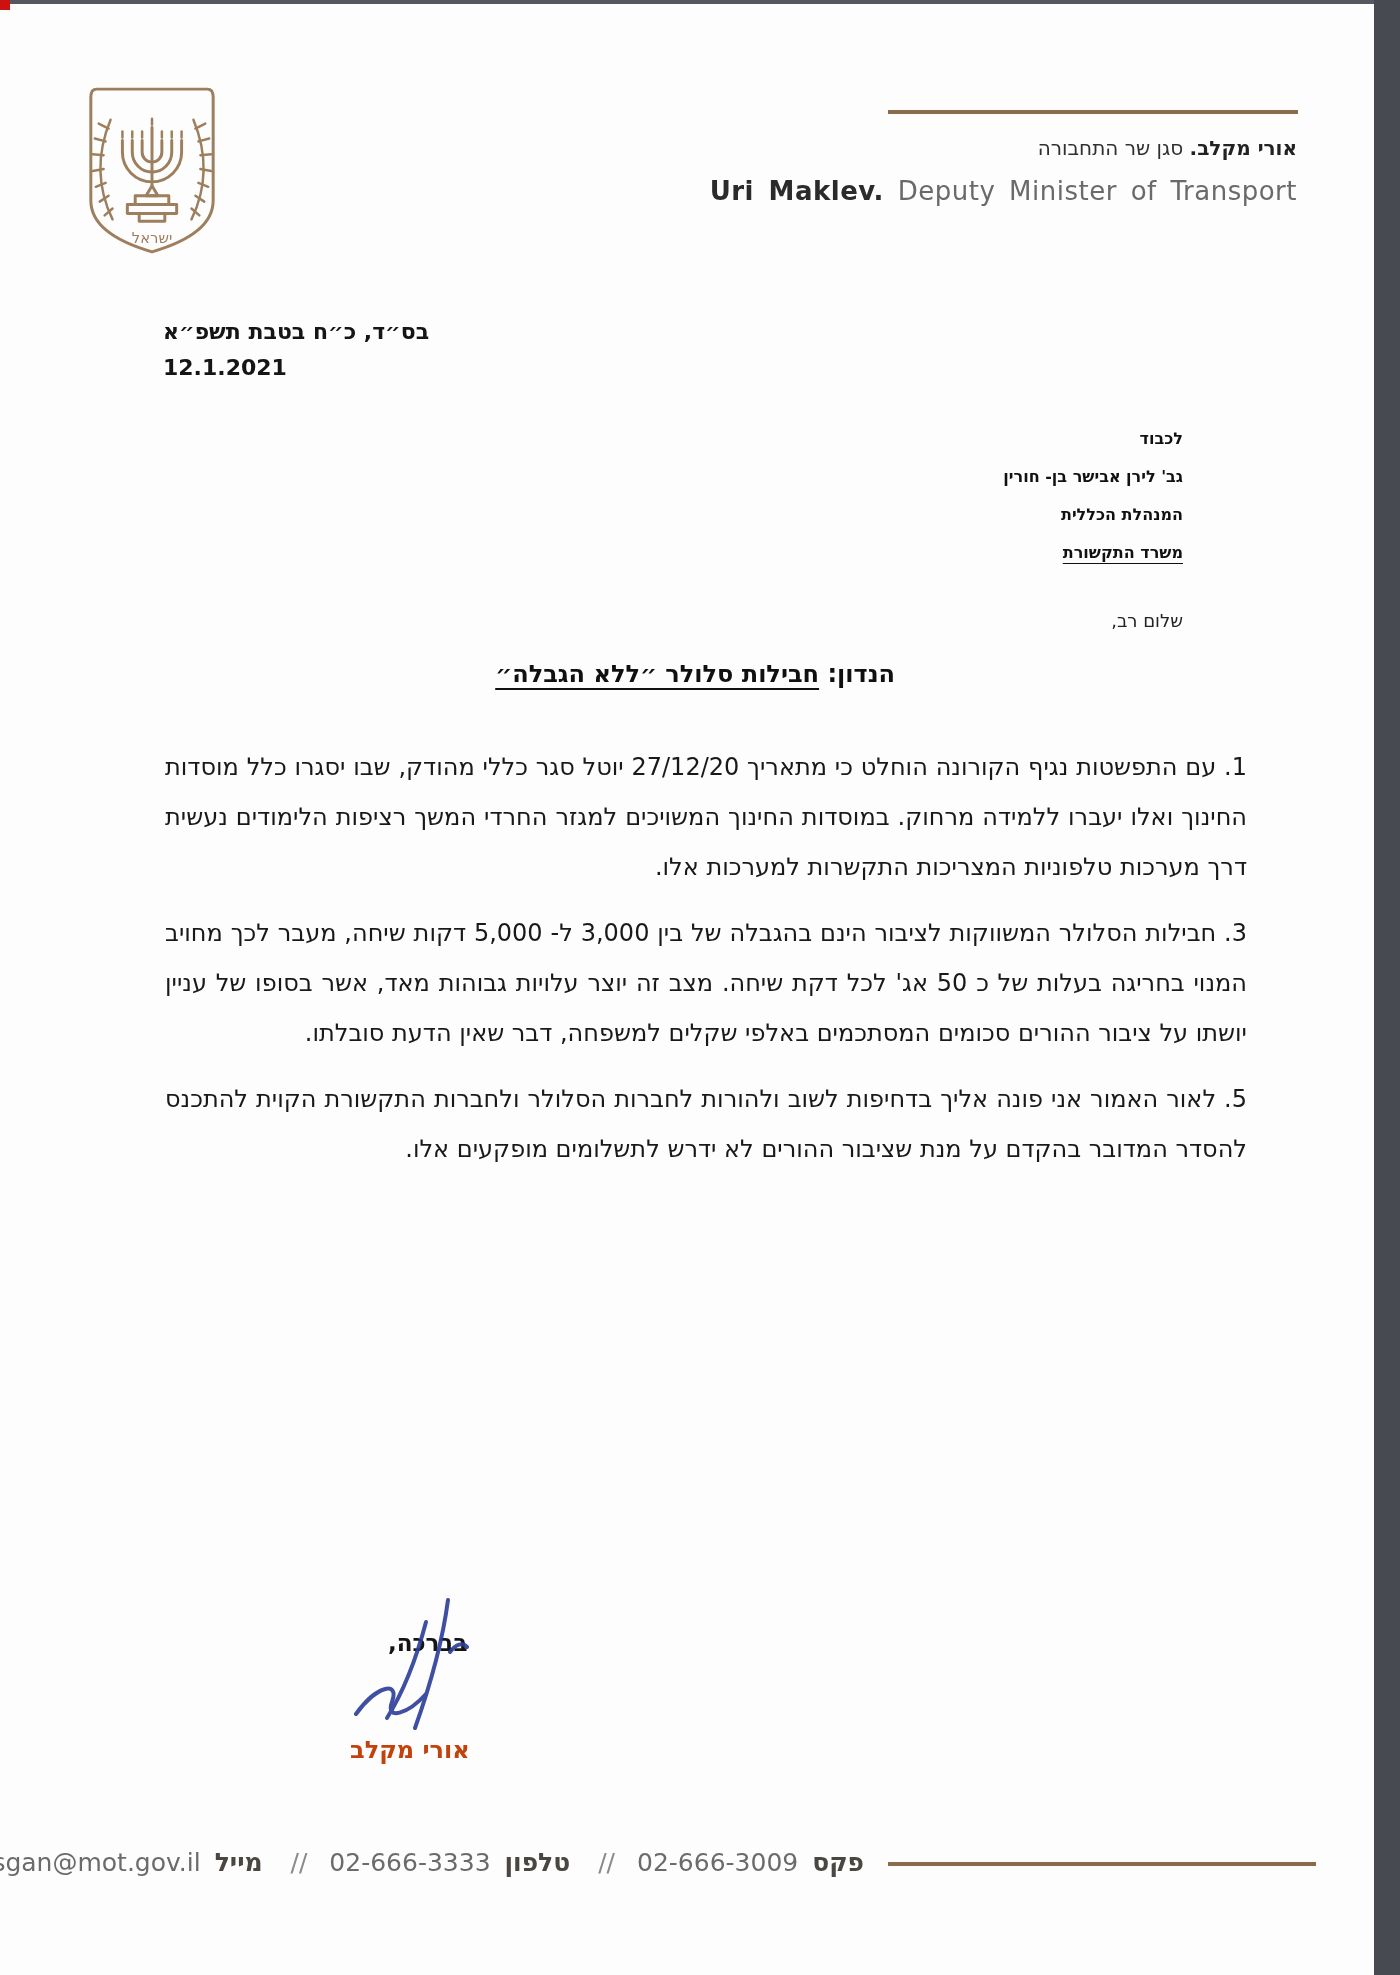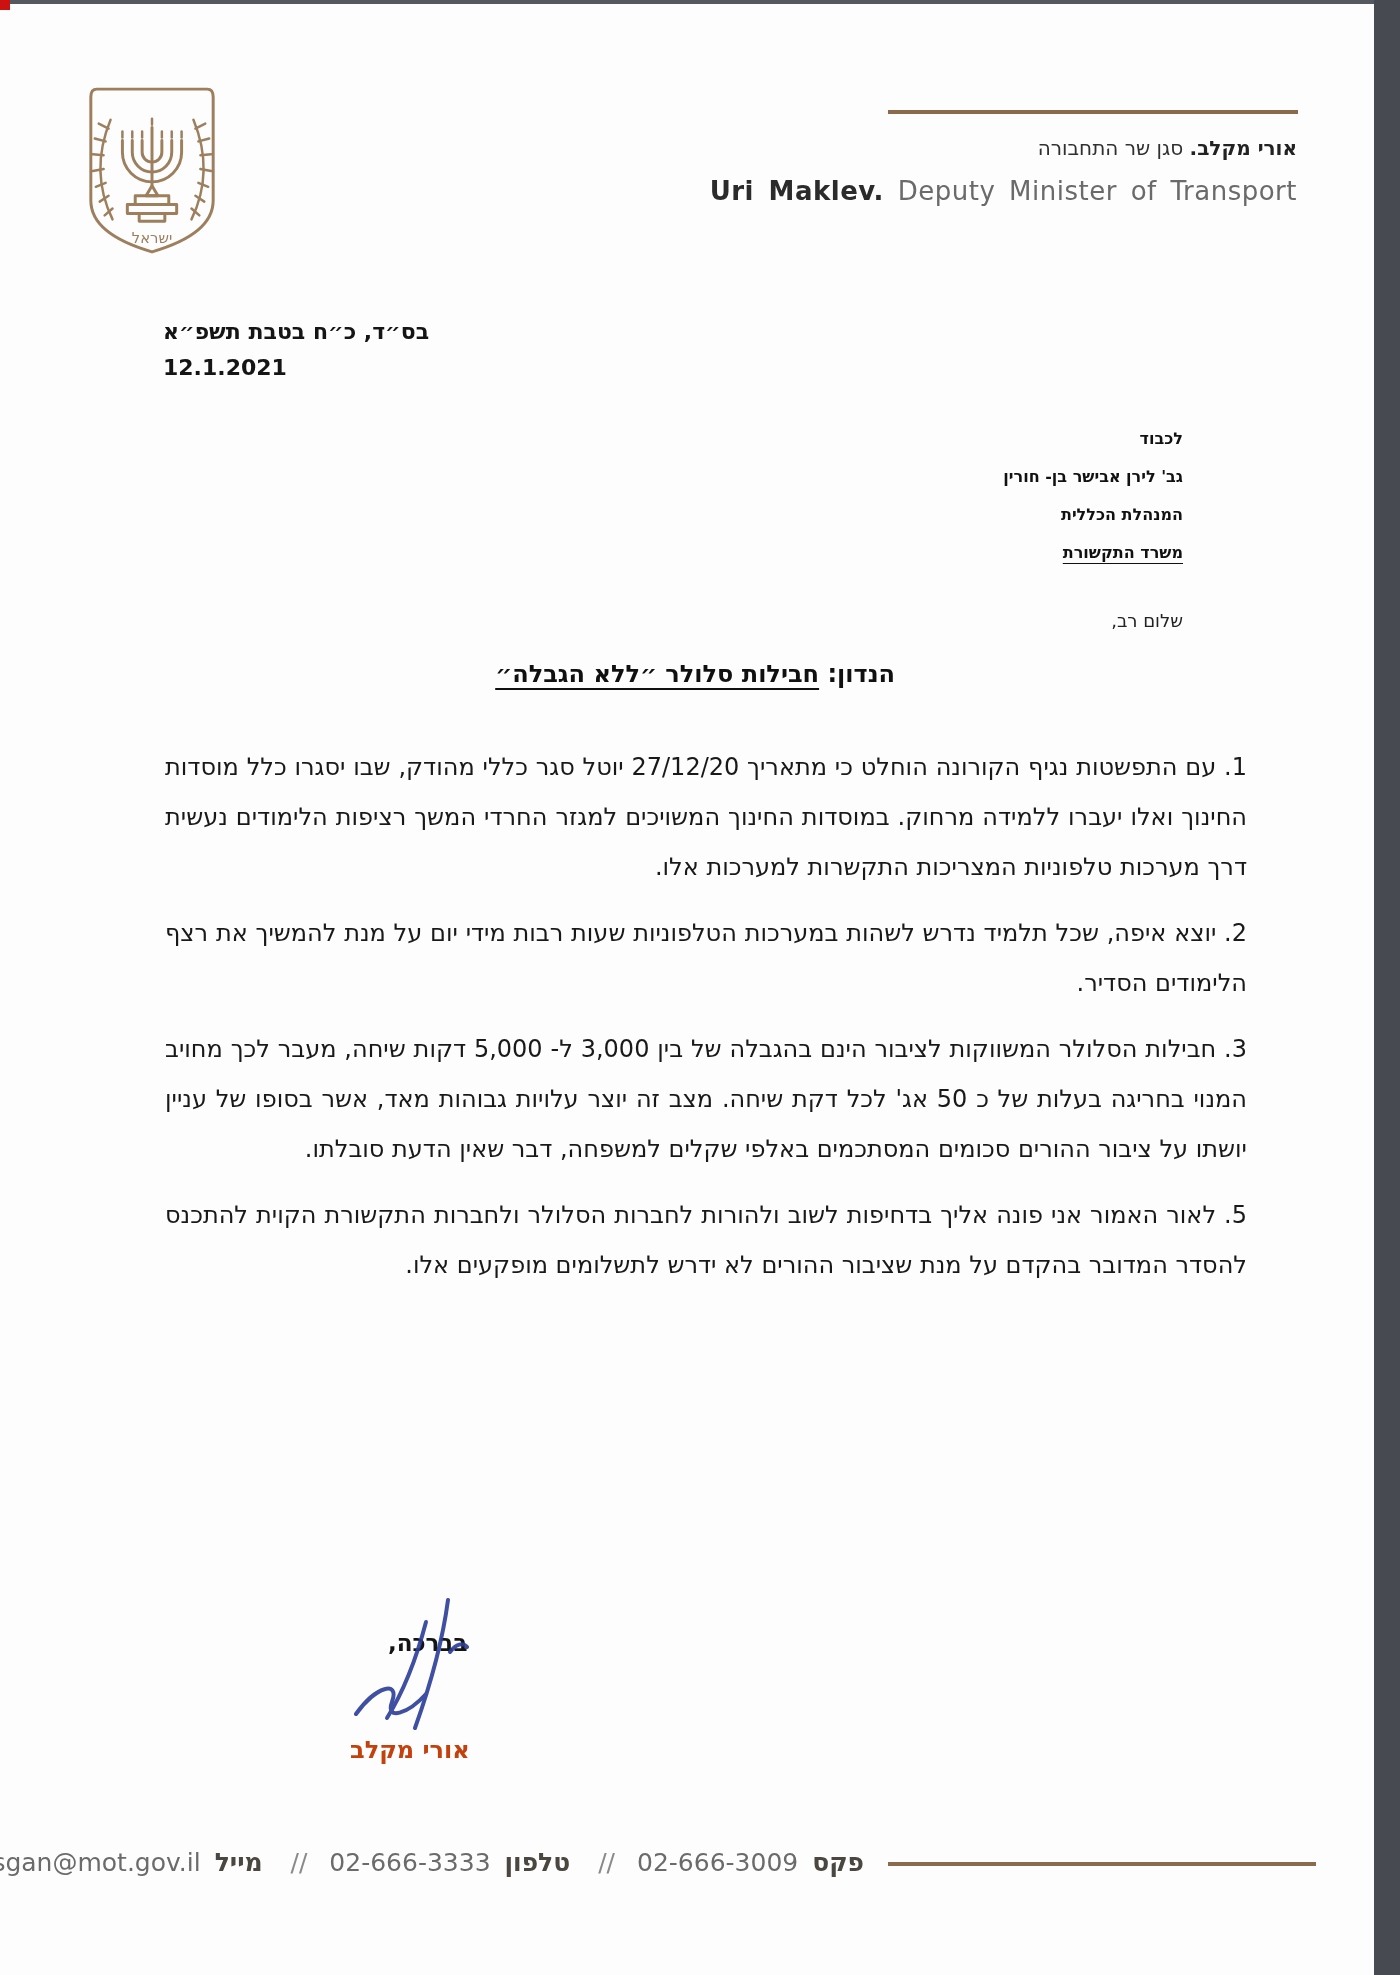--- a/index.html
+++ b/index.html
@@ -113,21 +113,20 @@
   <div>גב' לירן אבישר בן- חורין</div>
   <div>המנהלת הכללית</div>
   <div class="u">משרד התקשורת</div>
 </div>
 
 <div class="abs greeting">שלום רב,</div>
 <div class="abs subject"><span>הנדון: </span><span class="u">חבילות סלולר ״ללא הגבלה״</span></div>
 
 <div class="abs letter-body">
   <p>1. עם התפשטות נגיף הקורונה הוחלט כי מתאריך 27/12/20 יוטל סגר כללי מהודק, שבו יסגרו כלל מוסדות החינוך ואלו יעברו ללמידה מרחוק. במוסדות החינוך המשויכים למגזר החרדי המשך רציפות הלימודים נעשית דרך מערכות טלפוניות המצריכות התקשרות למערכות אלו.</p>
-  <p>2. יוצא איפה, שכל תלמיד נדרש לשהות במערכות הטלפוניות שעות רבות מידי יום על מנת להמשיך את רצף הלימודים הסדיר.</p>
   <p>3. חבילות הסלולר המשווקות לציבור הינם בהגבלה של בין 3,000 ל- 5,000 דקות שיחה, מעבר לכך מחויב המנוי בחריגה בעלות של כ 50 אג' לכל דקת שיחה. מצב זה יוצר עלויות גבוהות מאד, אשר בסופו של עניין יושתו על ציבור ההורים סכומים המסתכמים באלפי שקלים למשפחה, דבר שאין הדעת סובלתו.</p>
   <p>5. לאור האמור אני פונה אליך בדחיפות לשוב ולהורות לחברות הסלולר ולחברות התקשורת הקוית להתכנס להסדר המדובר בהקדם על מנת שציבור ההורים לא ידרש לתשלומים מופקעים אלו.</p>
 </div>
 
 <div class="abs salutation">בברכה,</div>
 <div class="abs signature">
   <svg width="172" height="152" viewBox="0 0 172 152" xmlns="http://www.w3.org/2000/svg">
     <g stroke="#2b3e99" stroke-width="4" fill="none" stroke-linecap="round" stroke-linejoin="round" opacity="0.9">
       <path d="M120 6 C 115 44 102 92 87 134"></path>
       <path d="M98 28 C 88 66 74 100 59 124"></path>

